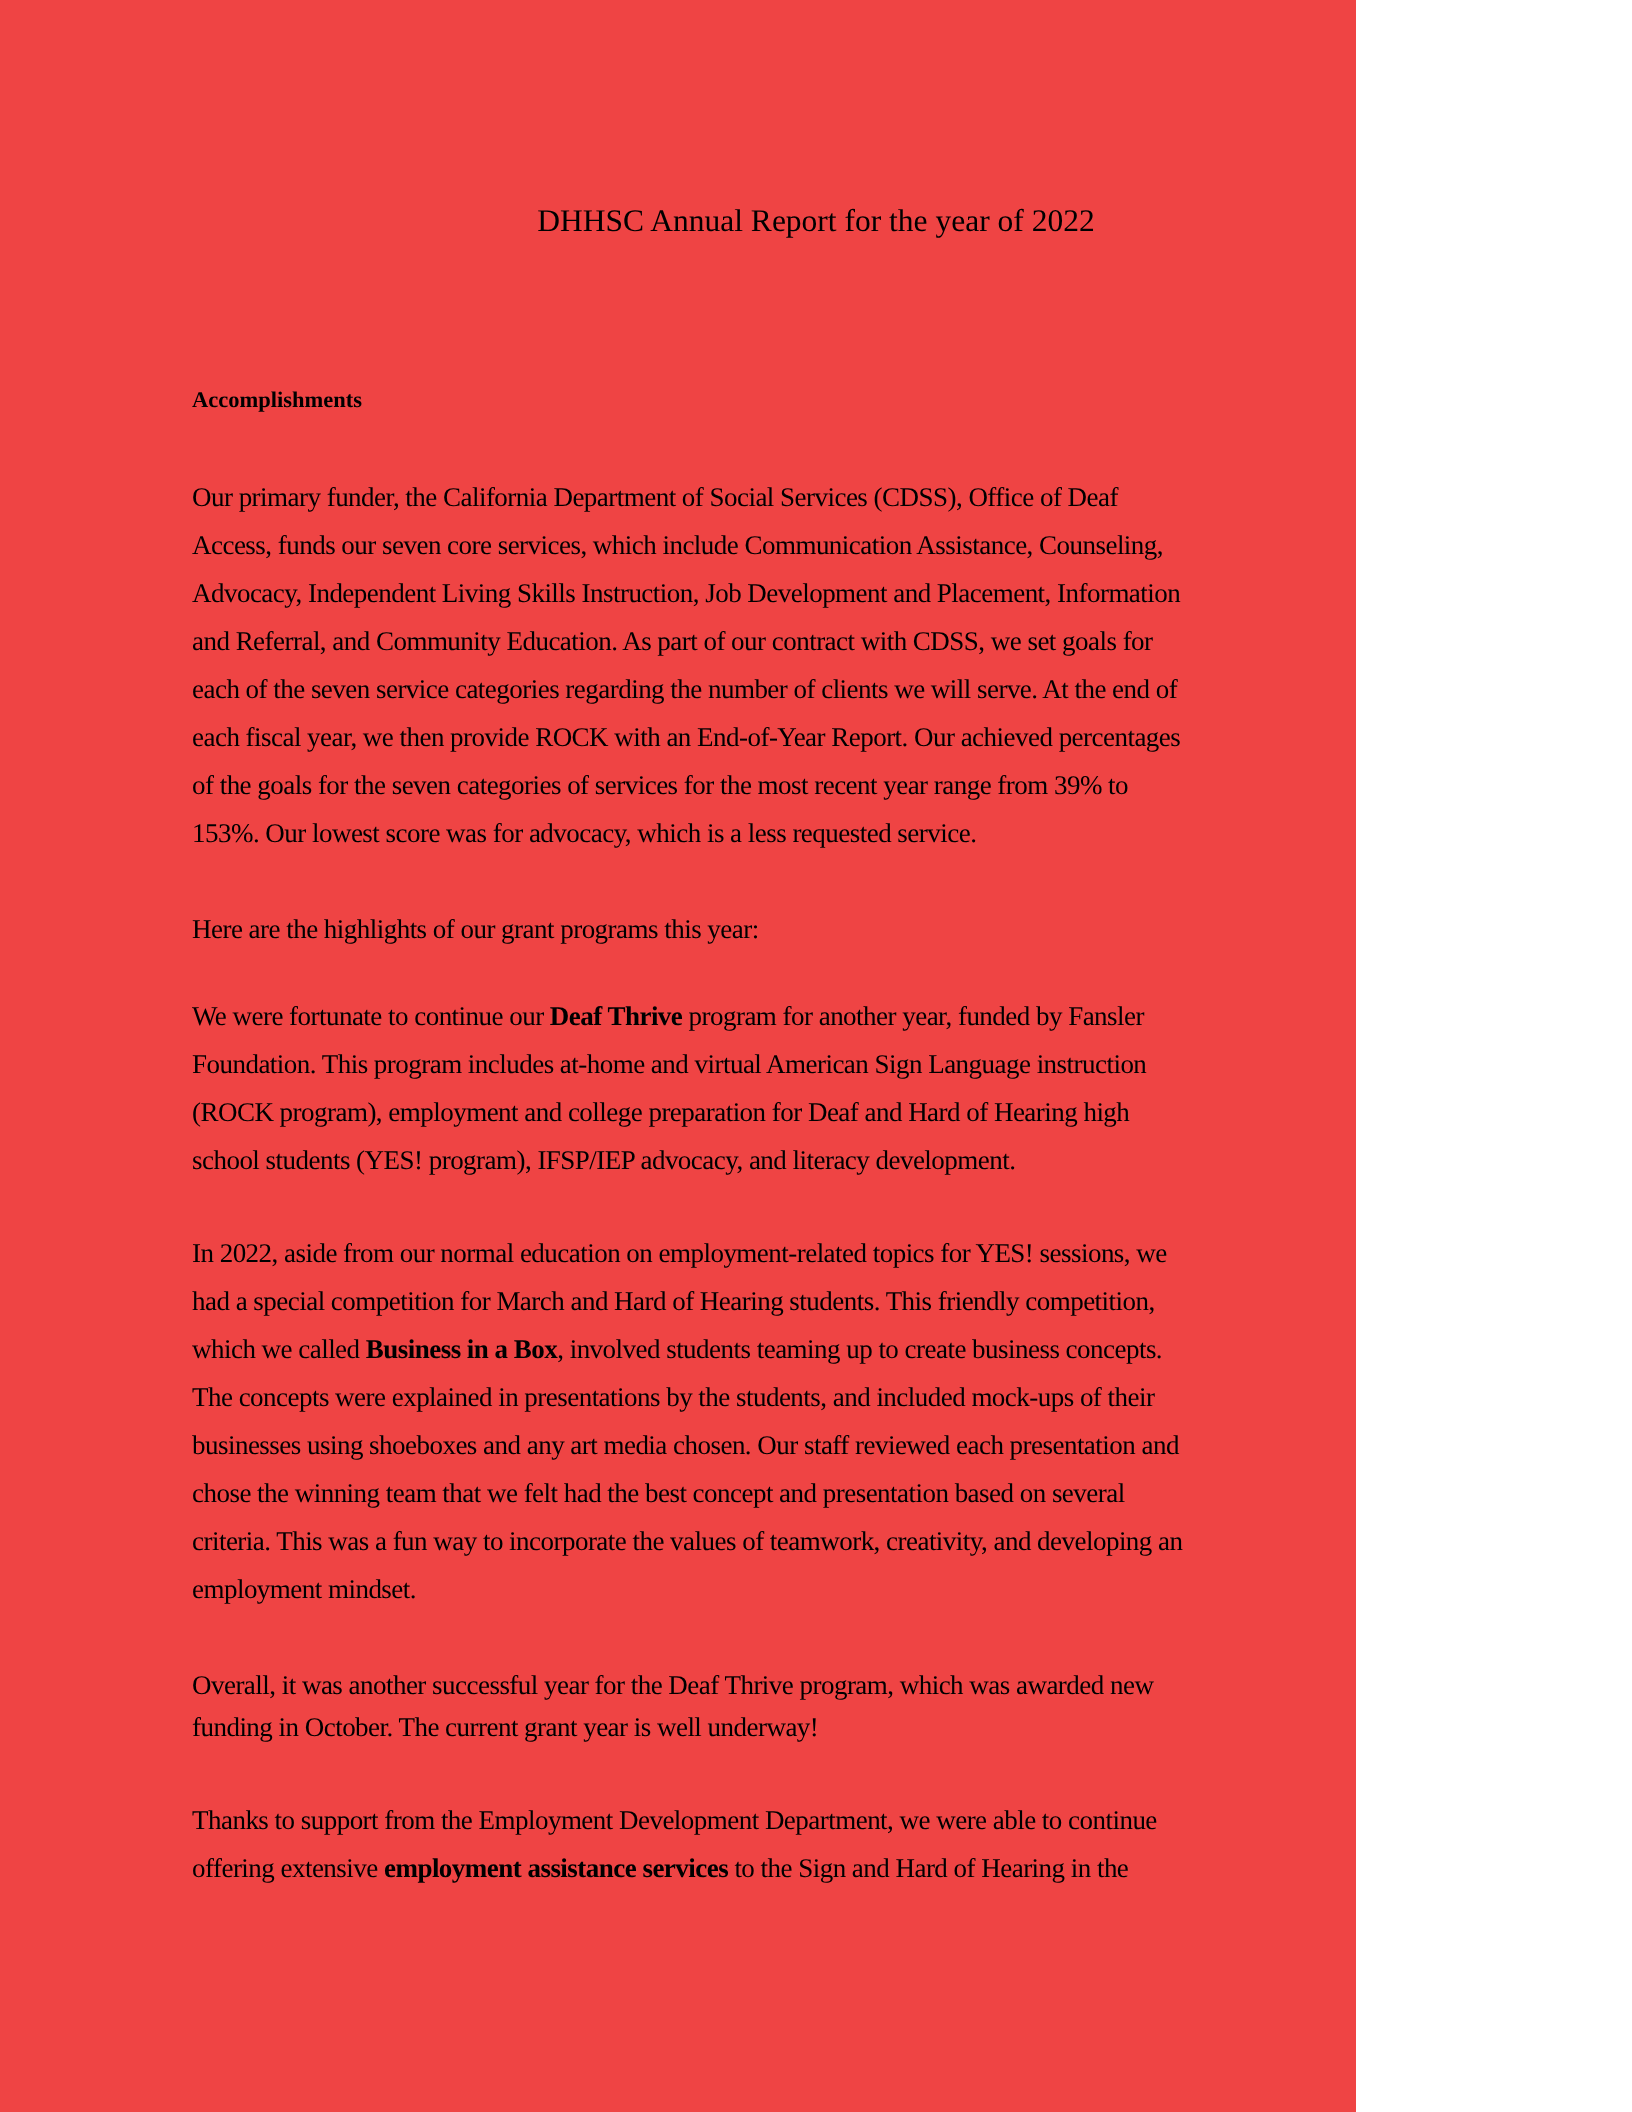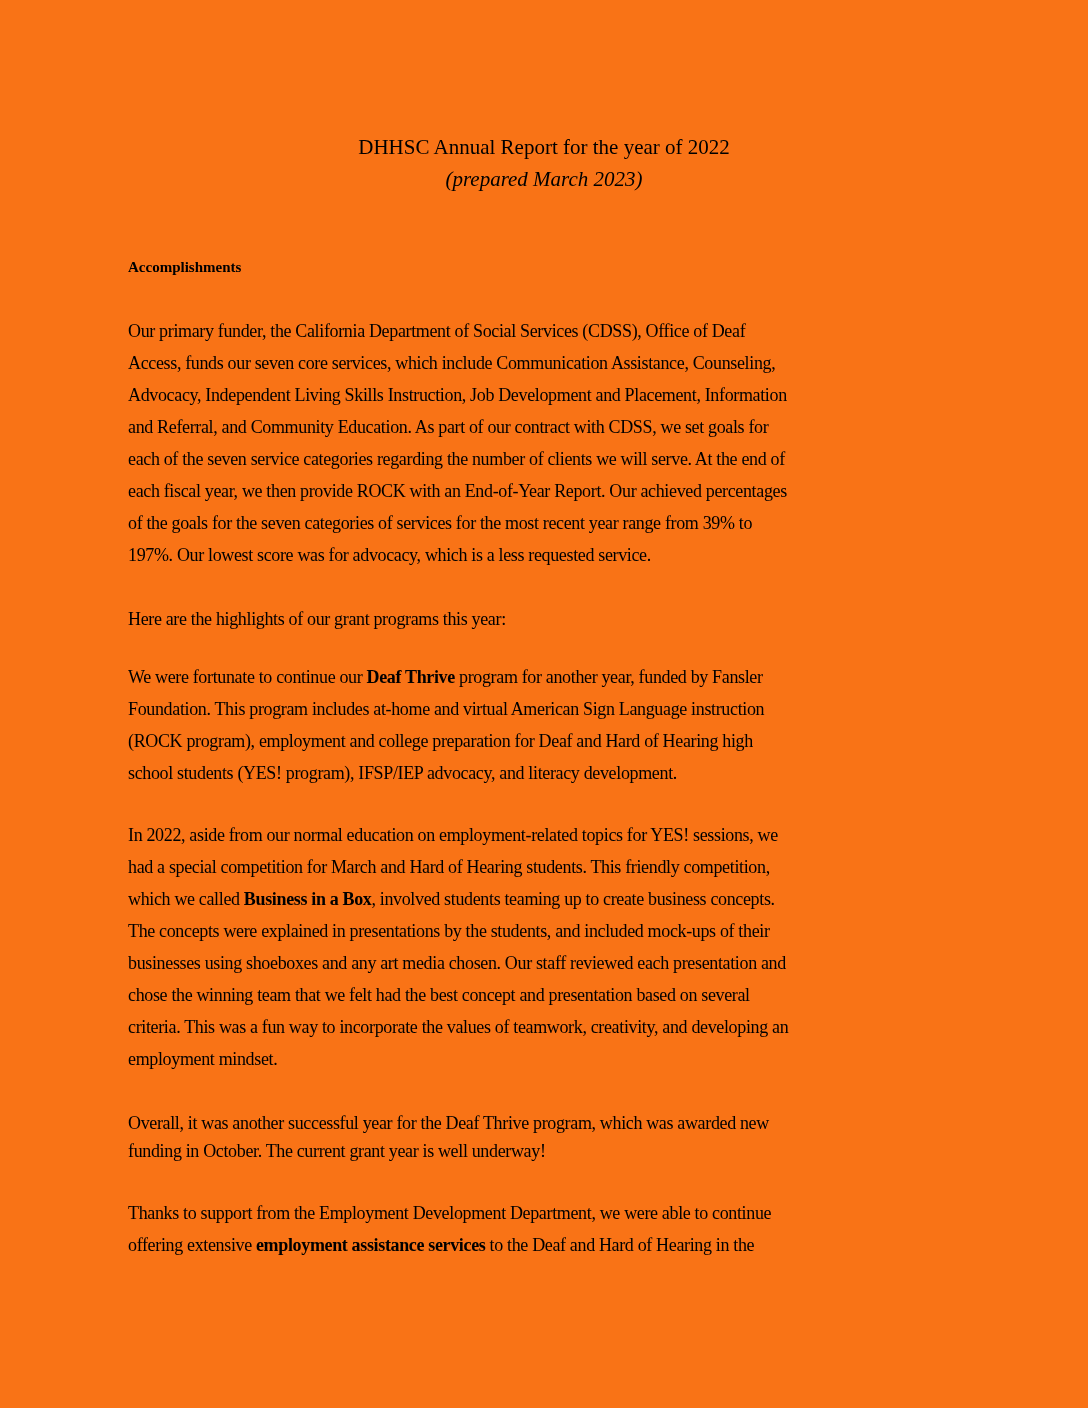--- a/index.html
+++ b/index.html
@@ -1,19 +1,19 @@
 <!DOCTYPE html>
 <html><head>
 <meta charset="utf-8">
 <style>
   html, body { margin: 0; padding: 0; background: #ffffff; }
   body { width: 1088px; height: 1408px; position: relative; overflow: hidden; }
   .page {
-    position: absolute; left: 0; top: 0; width: 1088px; height: 1408px;
-    background: #f97316; color: #000000;
+    position: absolute; left: 0; top: 0; width: 904px; height: 1408px;
+    background: #ef4444; color: #000000;
     font-family: "Liberation Serif", "DejaVu Serif", serif;
     font-size: 21px;
   }
   .title {
     position: absolute; left: 0; width: 1088px; text-align: center;
     font-size: 21px; line-height: 32px;
   }
   .title.t1 { top: 131px; }
   .title.t2 { top: 163px; font-style: italic; }
   .heading {
@@ -24,32 +24,31 @@
     position: absolute; left: 128px; white-space: nowrap;
     font-size: 18px; line-height: 32px; letter-spacing: -0.35px;
   }
   b { font-weight: bold; }
 </style>
 </head>
 <body>
 
 <div class="page">
   <div class="title t1">DHHSC Annual Report for the year of 2022</div>
-  <div class="title t2">(prepared March 2023)</div>
   <div class="heading">Accomplishments</div>
 
   <div>
     <div class="line" style="top:315px">Our primary funder, the California Department of Social Services (CDSS), Office of Deaf</div>
     <div class="line" style="top:347px">Access, funds our seven core services, which include Communication Assistance, Counseling,</div>
     <div class="line" style="top:379px">Advocacy, Independent Living Skills Instruction, Job Development and Placement, Information</div>
     <div class="line" style="top:411px">and Referral, and Community Education. As part of our contract with CDSS, we set goals for</div>
     <div class="line" style="top:443px">each of the seven service categories regarding the number of clients we will serve. At the end of</div>
     <div class="line" style="top:475px">each fiscal year, we then provide ROCK with an End-of-Year Report. Our achieved percentages</div>
     <div class="line" style="top:507px">of the goals for the seven categories of services for the most recent year range from 39% to</div>
-    <div class="line" style="top:539px">197%. Our lowest score was for advocacy, which is a less requested service.</div>
+    <div class="line" style="top:539px">153%. Our lowest score was for advocacy, which is a less requested service.</div>
   </div>
 
   <div>
     <div class="line" style="top:603px">Here are the highlights of our grant programs this year:</div>
   </div>
 
   <div>
     <div class="line" style="top:661px">
       <span>We were fortunate to continue our </span><b>Deaf Thrive</b><span> program for another year, funded by Fansler</span>
     </div>
@@ -72,16 +71,16 @@
   </div>
 
   <div>
     <div class="line" style="top:1107px">Overall, it was another successful year for the Deaf Thrive program, which was awarded new</div>
     <div class="line" style="top:1135px">funding in October. The current grant year is well underway!</div>
   </div>
 
   <div>
     <div class="line" style="top:1197px">Thanks to support from the Employment Development Department, we were able to continue</div>
     <div class="line" style="top:1229px">
-      <span>offering extensive </span><b>employment assistance services</b><span> to the Deaf and Hard of Hearing in the</span>
+      <span>offering extensive </span><b>employment assistance services</b><span> to the Sign and Hard of Hearing in the</span>
     </div>
   </div>
 </div>
 
 </body></html>

